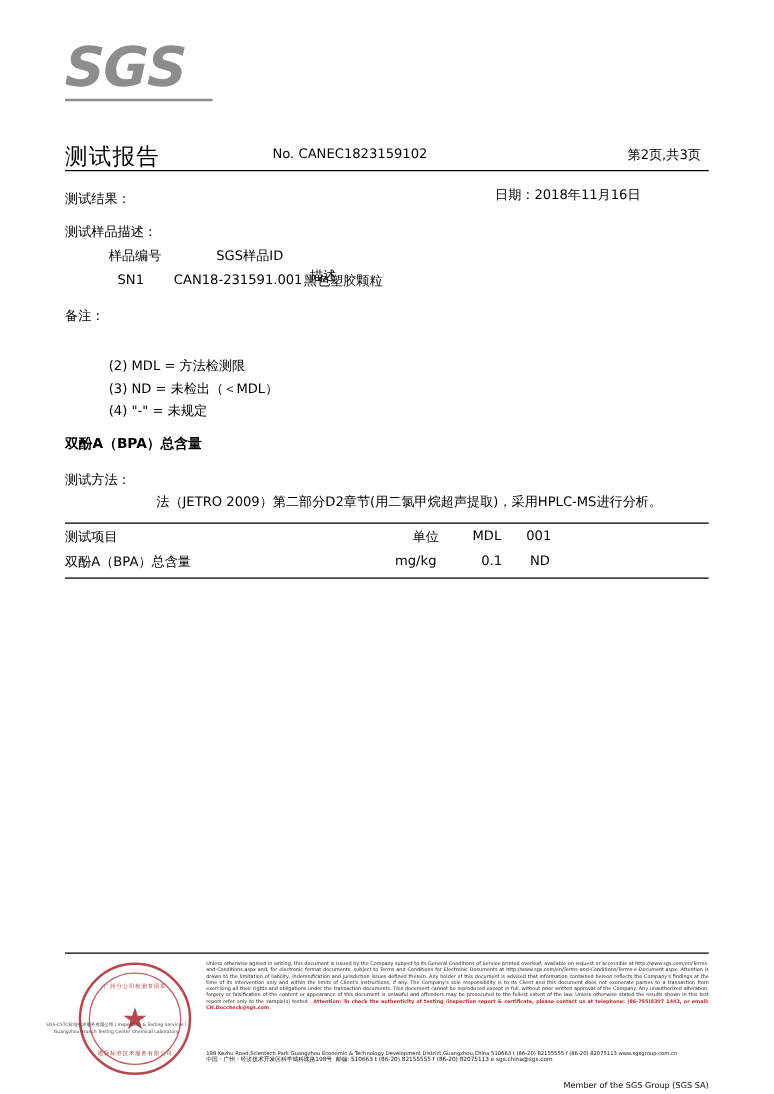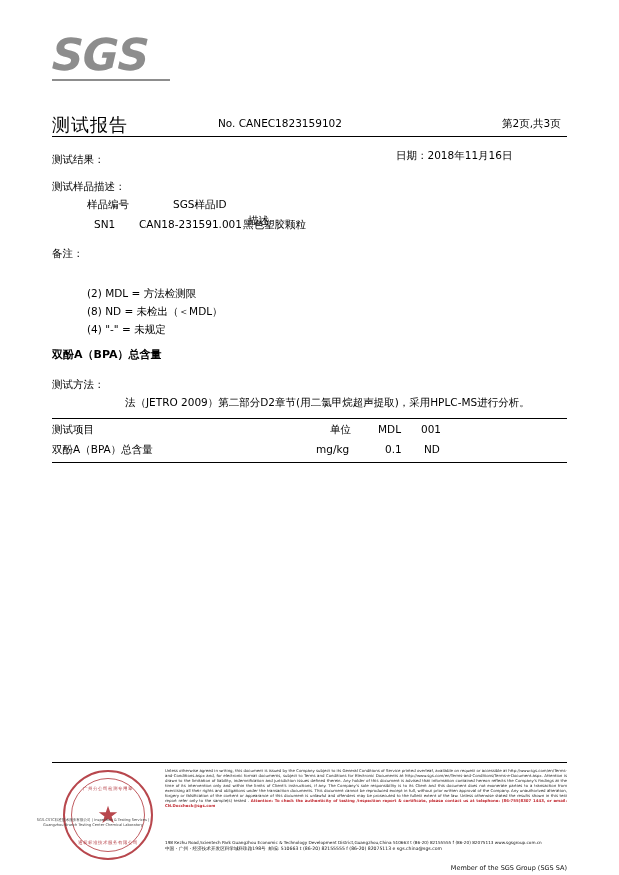--- a/index.html
+++ b/index.html
@@ -238,21 +238,21 @@
   <div class="tbl-hdr u" style="left:87px;">样品编号</div>
   <div class="tbl-hdr u" style="left:173px;">SGS样品ID</div>
   <div class="tbl-hdr u" style="left:248px;margin-top:16px;">描述</div>
 
   <div class="tbl-row" style="left:94px;">SN1</div>
   <div class="tbl-row" style="left:139px;">CAN18-231591.001</div>
   <div class="tbl-row" style="left:243px;">黑色塑胶颗粒</div>
 
   <div class="t" style="left:52px; top:245px;">备注：</div>
   <div class="t" style="left:87px; top:285px;">(2) MDL = 方法检测限</div>
-  <div class="t" style="left:87px; top:303px;">(8) ND = 未检出（＜MDL）</div>
+  <div class="t" style="left:87px; top:303px;">(3) ND = 未检出（＜MDL）</div>
   <div class="t" style="left:87px; top:321px;">(4) "-" = 未规定</div>
 
   <div class="t bold u" style="left:52px; top:347px; font-size:11px;">双酚A（BPA）总含量</div>
 
   <div class="t" style="left:52px; top:376px;">测试方法：</div>
   <div class="t" style="left:125px; top:394px;">法（JETRO 2009）第二部分D2章节(用二氯甲烷超声提取)，采用HPLC-MS进行分析。</div>
 
   <div class="res-rule-top"></div>
   <div class="res-hdr u" style="left:52px;">测试项目</div>
   <div class="res-hdr u" style="left:330px;">单位</div>

